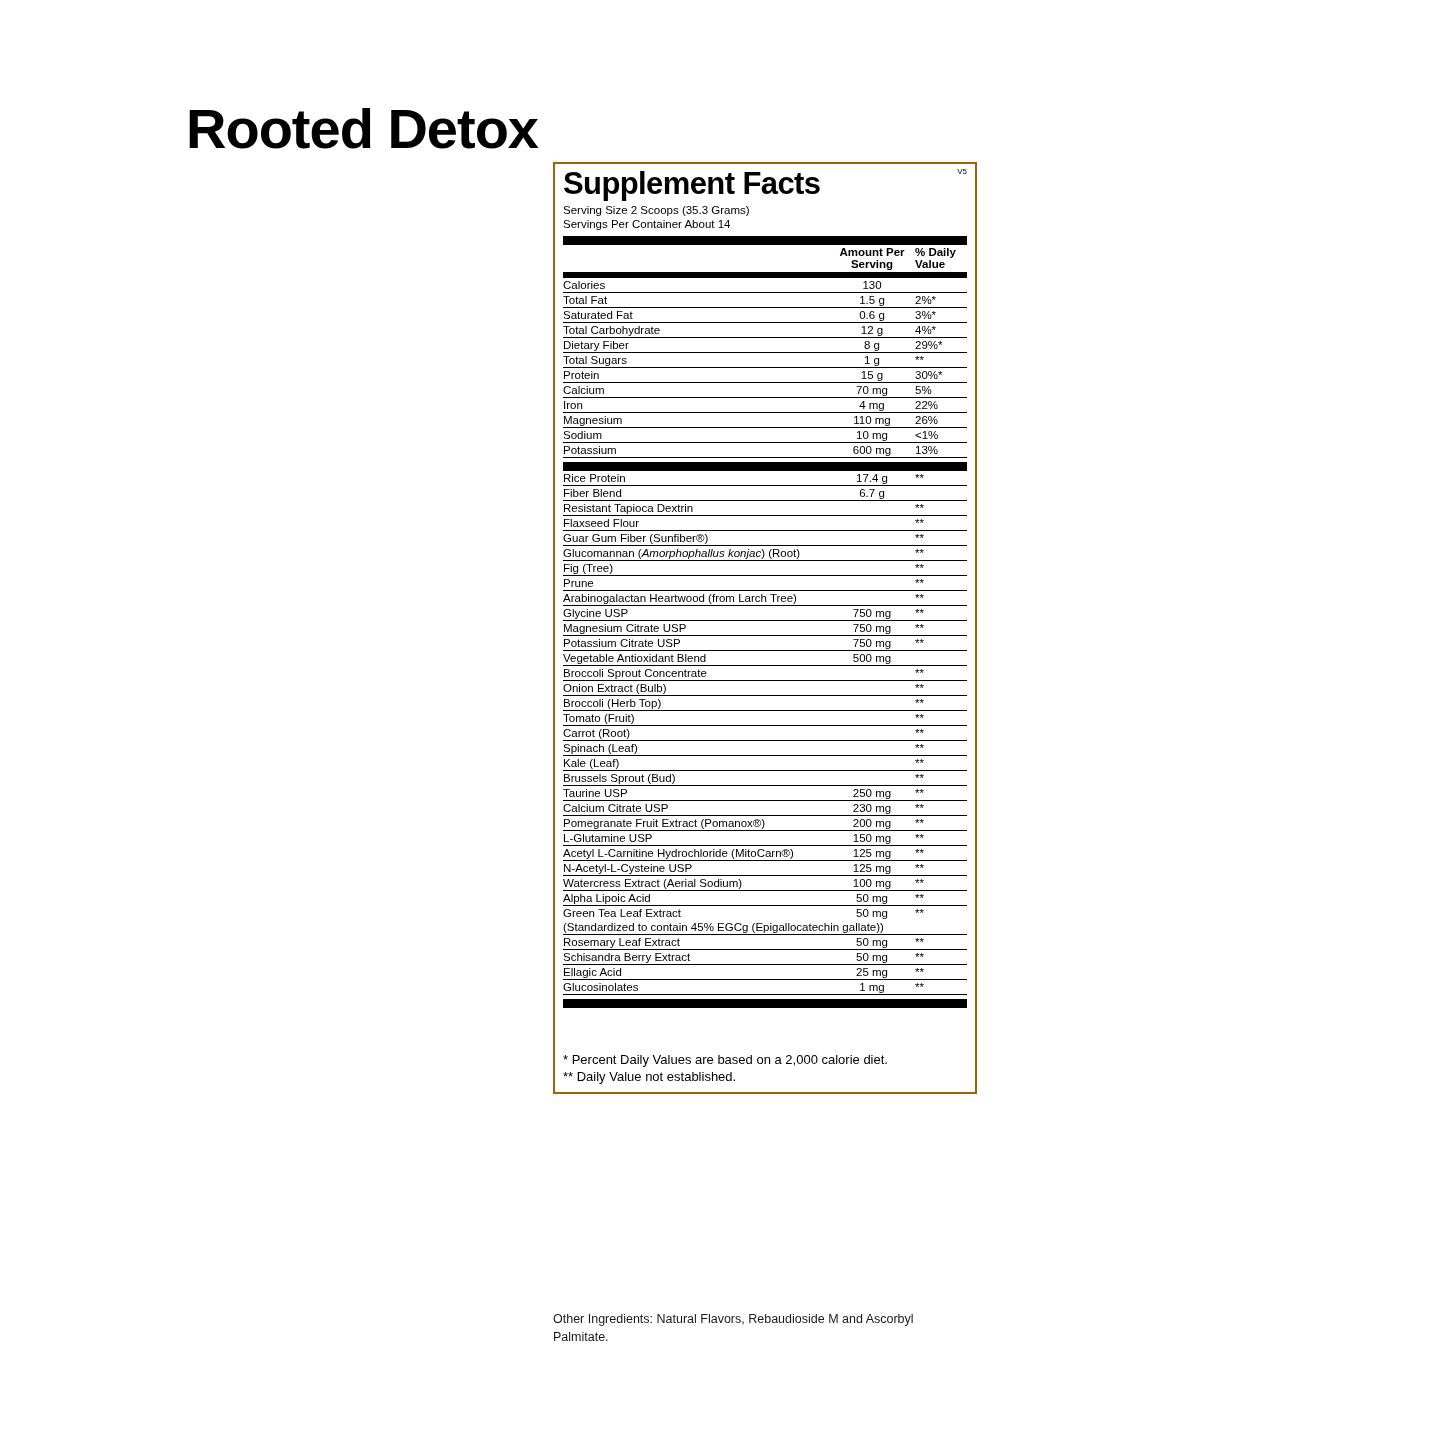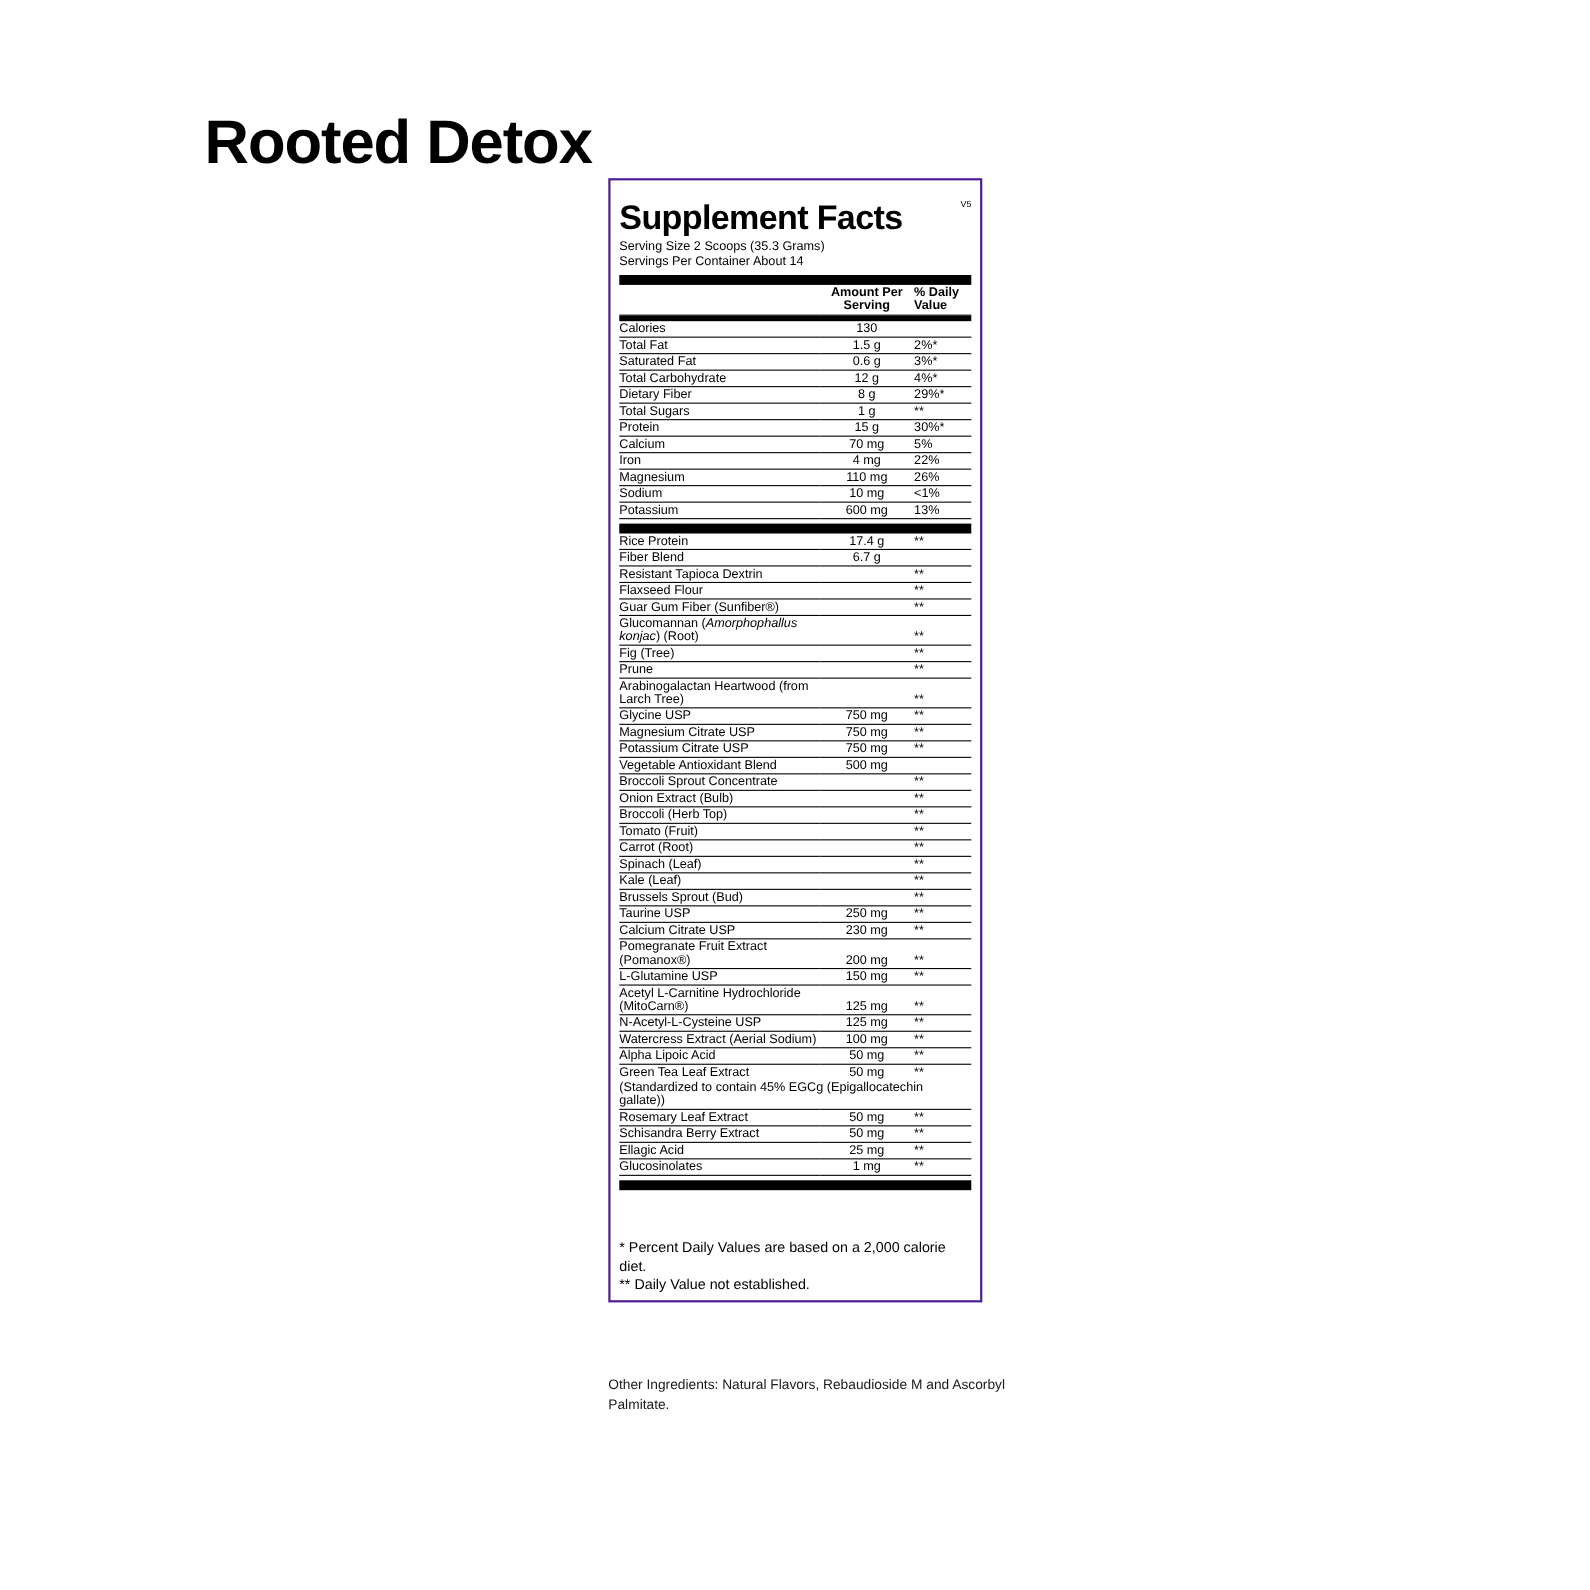--- a/index.html
+++ b/index.html
@@ -25,25 +25,25 @@
     letter-spacing: -1px;
     line-height: 1.1;
     color: #000;
     margin-left: 36px;
   }
 
   .panel {
     position: absolute;
     left: 553px;
     top: 162px;
-    width: 340px;
-    border: 2px solid #4c1d95;
+    width: 424px;
+    border: 2px solid #a16207;
     background: #fff;
     box-sizing: border-box;
-    padding: 18px 8px 6px 8px;
+    padding: 4px 8px 6px 8px;
   }
 
   .sf-header {
     position: relative;
     display: flex;
     align-items: flex-end;
     justify-content: space-between;
   }
   .sf-title {
     font-size: 31px;
@@ -113,21 +113,21 @@
   .footnotes {
     font-size: 13px;
     line-height: 1.3;
     padding-top: 4px;
     margin-top: 40px;
   }
 
   .other-ing {
     position: absolute;
     left: 553px;
-    top: 1250px;
+    top: 1310px;
     width: 380px;
     font-size: 12.5px;
     line-height: 1.45;
     color: #1a1a1a;
   }
 </style>
 </head>
 <body>
 
 <div class="product-title">Rooted Detox</div>

